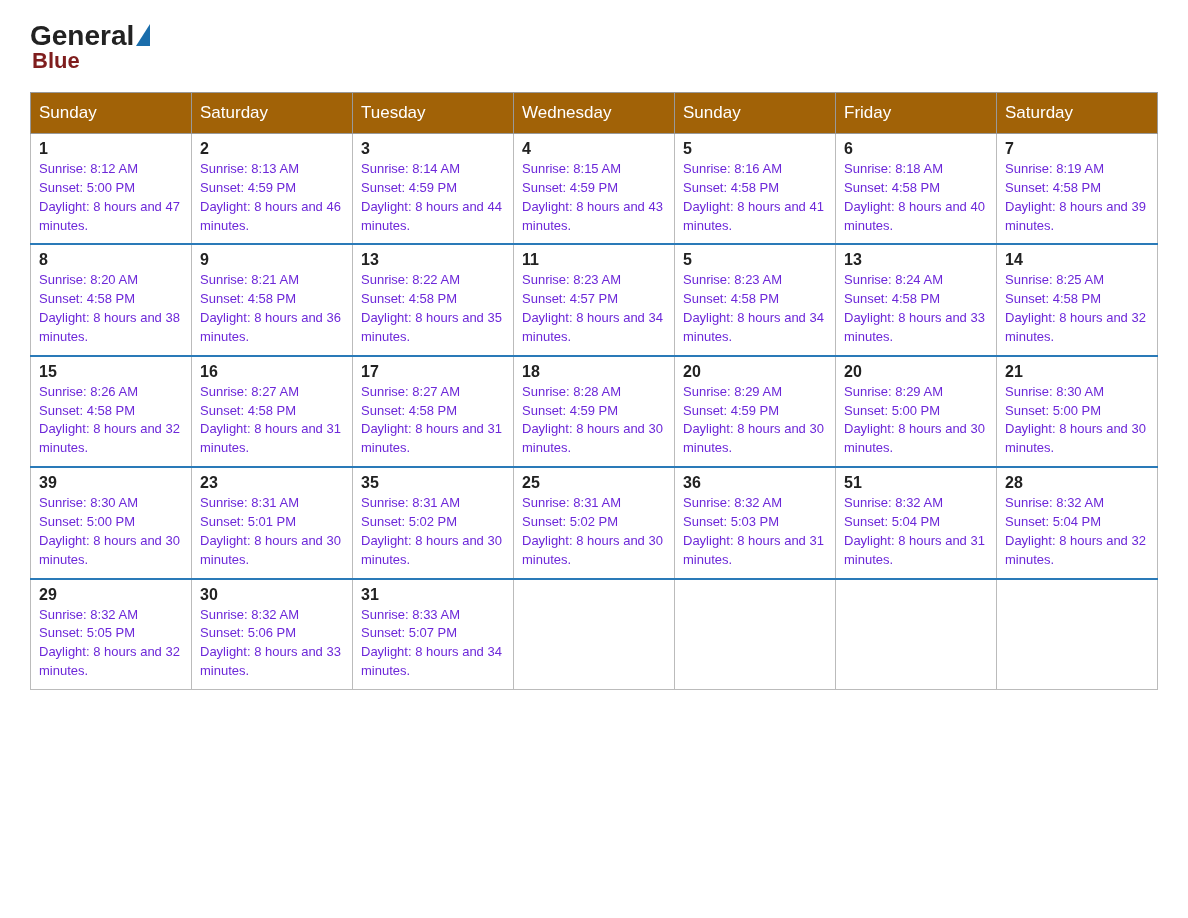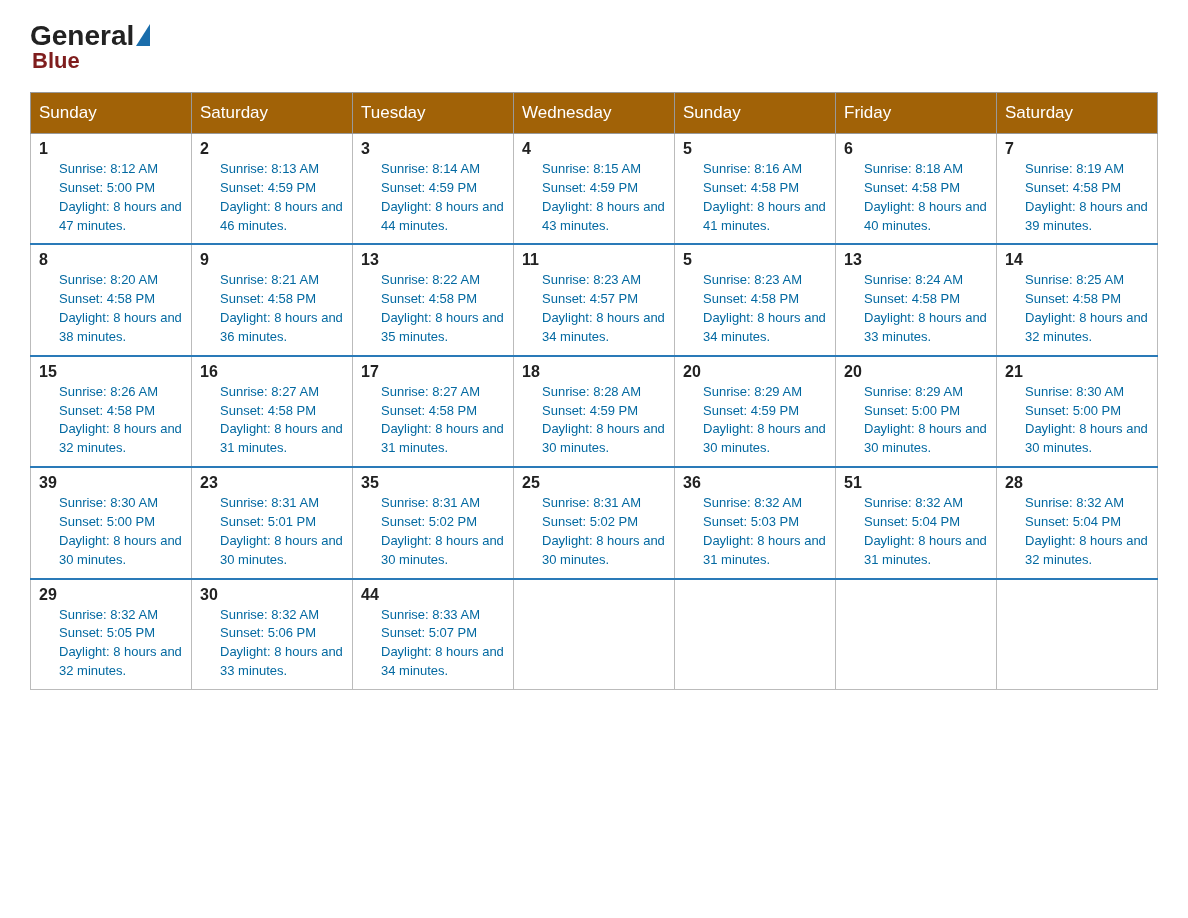--- a/index.html
+++ b/index.html
@@ -85,22 +85,21 @@
     }
     .day-num {
       font-size: 16px;
       font-weight: bold;
       display: block;
       margin-bottom: 2px;
     }
     .day-info {
       font-size: 13px;
       line-height: 1.45;
-      color: #0369a1;
-      margin-left: 20px;
+      color: #6d28d9;
     }
     .empty-cell {
       background: #fff;
     }
     .row-border-top td {
       border-top: 2px solid #2a7ab8;
     }
   </style>
 </head>
 <body>
@@ -255,21 +254,21 @@
       <tr class="row-border-top">
         <td>
           <span class="day-num">29</span>
           <div class="day-info">Sunrise: 8:32 AM<br>Sunset: 5:05 PM<br>Daylight: 8 hours and  32 minutes.</div>
         </td>
         <td>
           <span class="day-num">30</span>
           <div class="day-info">Sunrise: 8:32 AM<br>Sunset: 5:06 PM<br>Daylight: 8 hours and  33 minutes.</div>
         </td>
         <td>
-          <span class="day-num">44</span>
+          <span class="day-num">31</span>
           <div class="day-info">Sunrise: 8:33 AM<br>Sunset: 5:07 PM<br>Daylight: 8 hours and  34 minutes.</div>
         </td>
         <td class="empty-cell"></td>
         <td class="empty-cell"></td>
         <td class="empty-cell"></td>
         <td class="empty-cell"></td>
       </tr>
     </tbody>
 </table>
 

